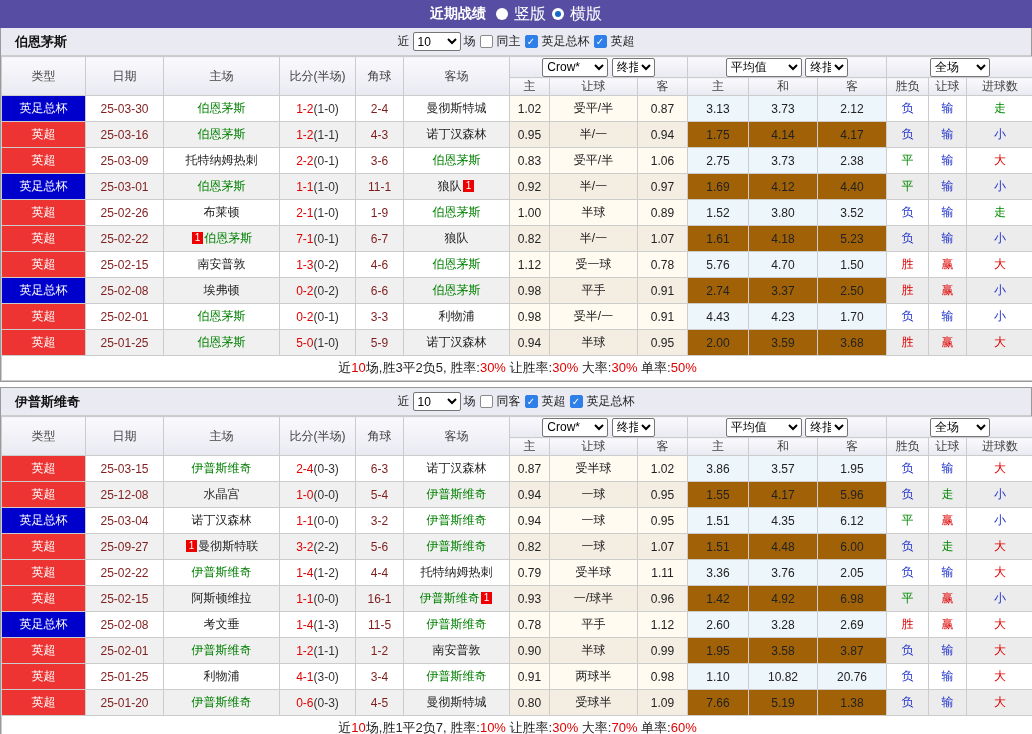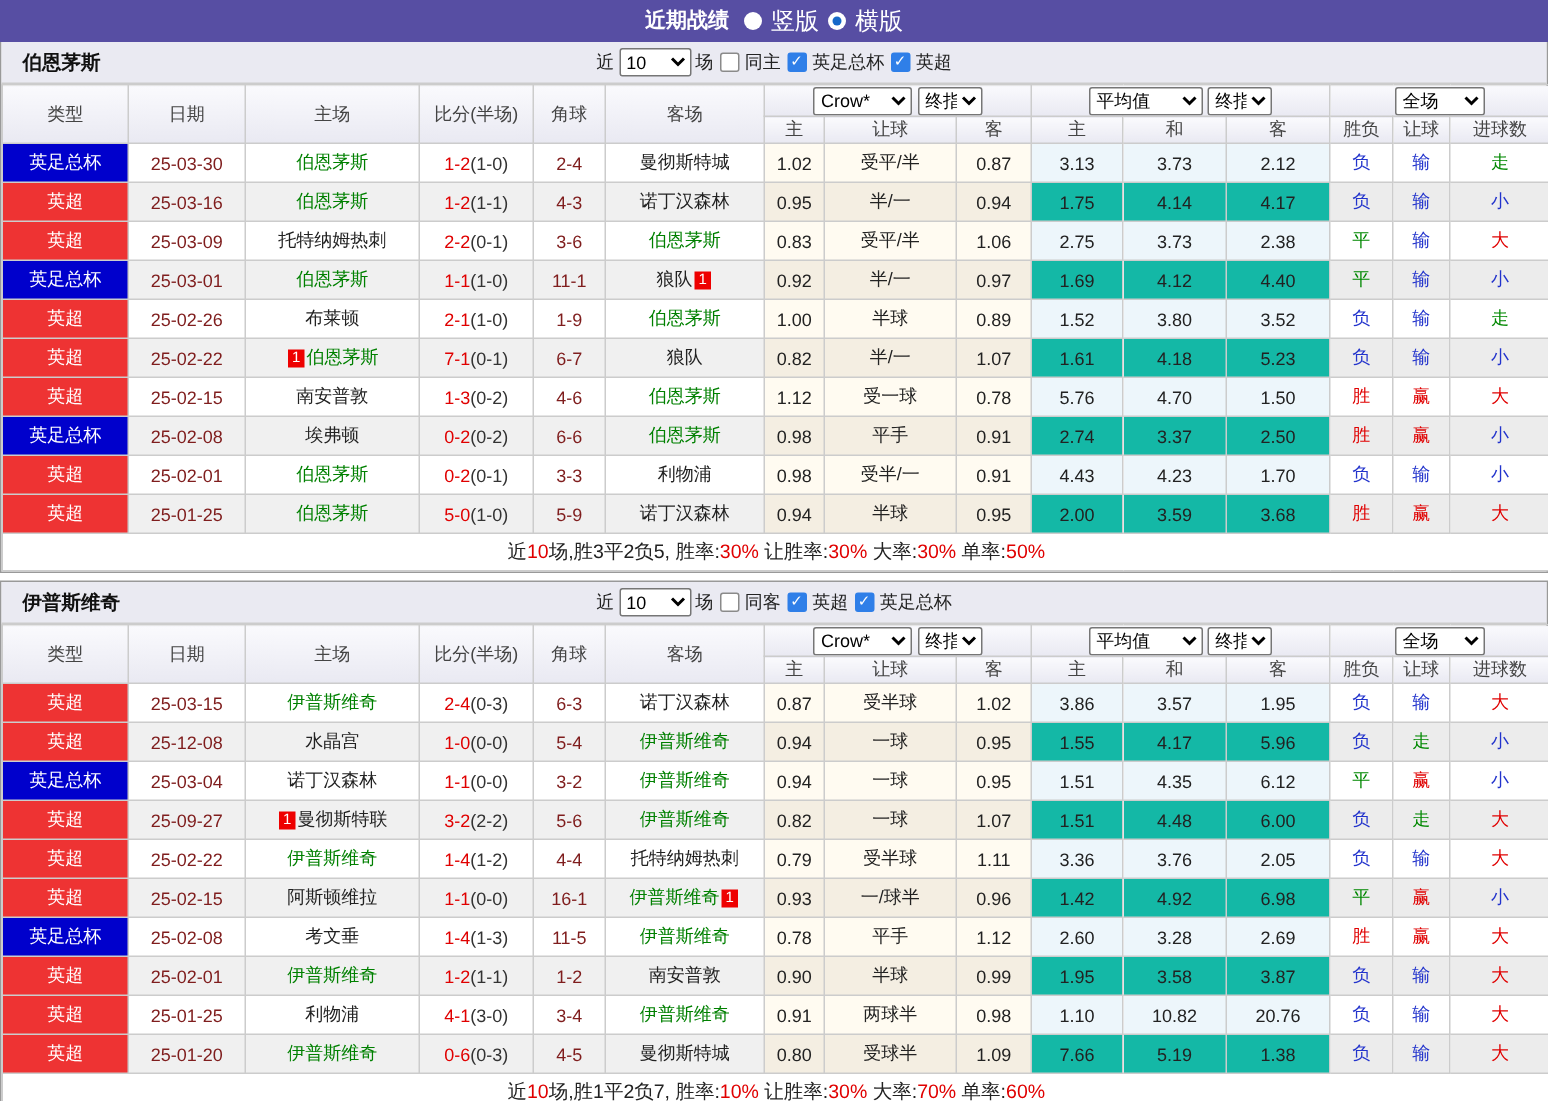--- a/index.html
+++ b/index.html
@@ -56,21 +56,21 @@
   }
   thead th { background:linear-gradient(#FAFAFD,#E9E9F2); color:#444; }
   tr.hdr1 th { height:21px; }
   tr.hdr2 th { height:15px; }
   tbody td { height:26px; }
   tr.odd  td { background:#fff; }
   tr.even td { background:#F0F0F0; }
   tr.odd  td.crow { background:#FFFBF1; }
   tr.even td.crow { background:#F4EEE2; }
   tr.odd  td.avg  { background:#EDF6FB; }
-  tr.even td.avg  { background:#14b8a6; }
+  tr.even td.avg  { background:#a16207; }
   tr.odd  td.trio { background:#fff; }
   tr.even td.trio { background:#ECECEC; }
   td.type { color:#fff; }
   td.plain { color:#7f1d1d; }
   .ft { color:#E00000; }
   .ht { color:#333; }
   .team { color:#222; cursor:pointer; }
   .team.focal { color:#008000; }
   .card {
     display:inline-block; background:#EE0000; color:#fff; font-size:10px;

